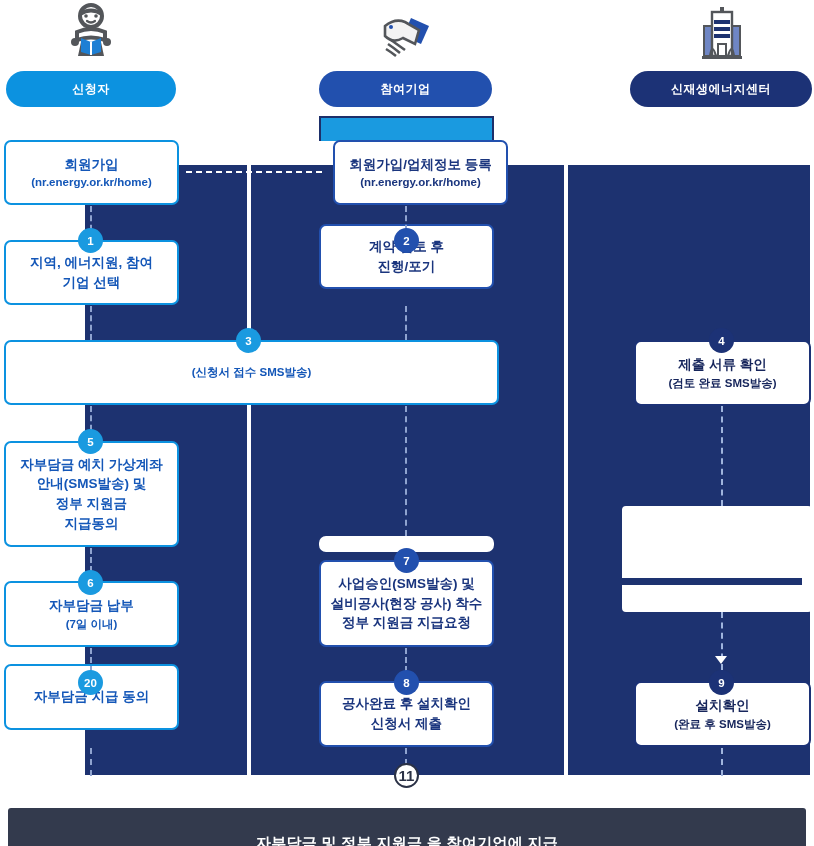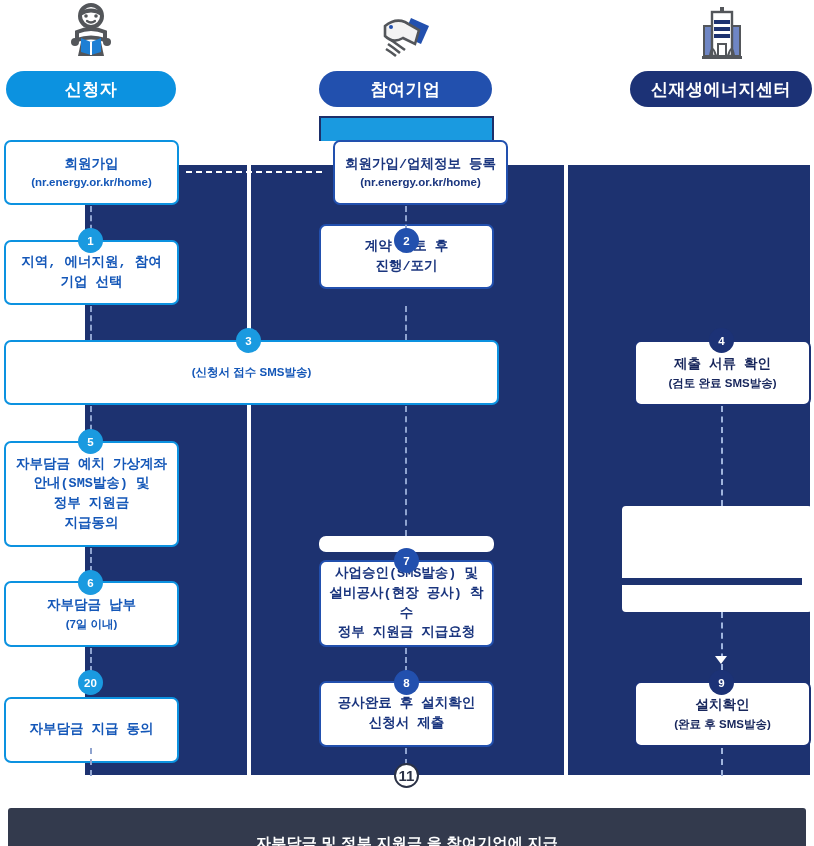--- a/index.html
+++ b/index.html
@@ -21,33 +21,33 @@
   .sep { position: absolute; top: 165px; width: 4px; height: 610px; background: #ffffff; }
 
   
   .hdr-icon { position: absolute; width: 64px; height: 64px; }
   .hdr-icon svg { display:block; width: 64px; height: 64px; }
 
   
   .pill {
     position: absolute; height: 36px; border-radius: 18px;
     display: flex; align-items: center; justify-content: center;
-    color: #ffffff; font-weight: bold; font-size: 17px; letter-spacing: .5px;
+    color: #ffffff; font-weight: bold; font-size: 12px; letter-spacing: .5px;
     white-space: nowrap;
   }
 
   
   .box {
     position: absolute; background: #ffffff;
     border: 2px solid #0c92e0; border-radius: 7px;
     display: flex; flex-direction: column;
     align-items: center; justify-content: center;
     text-align: center; padding: 6px 8px;
   }
-  .box .t1 { font-size: 13.5px; font-weight: bold; line-height: 1.45; color: #1457b8; font-family: Liberation Mono, monospace; }
+  .box .t1 { font-size: 13.5px; font-weight: bold; line-height: 1.45; color: #1457b8; }
   .box .t2 { font-size: 11.5px; font-weight: bold; line-height: 1.4; color: #1457b8; }
   .box.navy { border-color: #2250ae; }
   .box.navy .t1 { color: #1a357e; }
   .box.navy .t2 { color: #1a357e; }
   .box.dark { border-color: #1c3276; }
   .box.dark .t1 { color: #17265c; }
   .box.dark .t2 { color: #17265c; }
   .box.blank { border-color: #ffffff; }
 
   
@@ -197,21 +197,21 @@
     <div class="t1">지급동의</div>
   </div>
 
   <div class="badge" style="left:78px; top:570px;">6</div>
   <div class="box" style="left:4px; top:581px; width:175px; height:66px;">
     <div class="t1">자부담금 납부</div>
     <div class="t2">(7일 이내)</div>
   </div>
 
   <div class="badge" style="left:78px; top:670px;">20</div>
-  <div class="box" style="left:4px; top:697px; width:175px; height:66px;">
+  <div class="box" style="left:4px; top:664px; width:175px; height:66px;">
     <div class="t1">자부담금 지급 동의</div>
   </div>
 
   <div class="box navy" style="left:333px; top:140px; width:175px; height:65px;">
     <div class="t1">회원가입/업체정보 등록</div>
     <div class="t2">(nr.energy.or.kr/home)</div>
   </div>
 
   <div class="badge navy" style="left:394px; top:228px;">2</div>
   <div class="box navy" style="left:319px; top:224px; width:175px; height:65px;">

